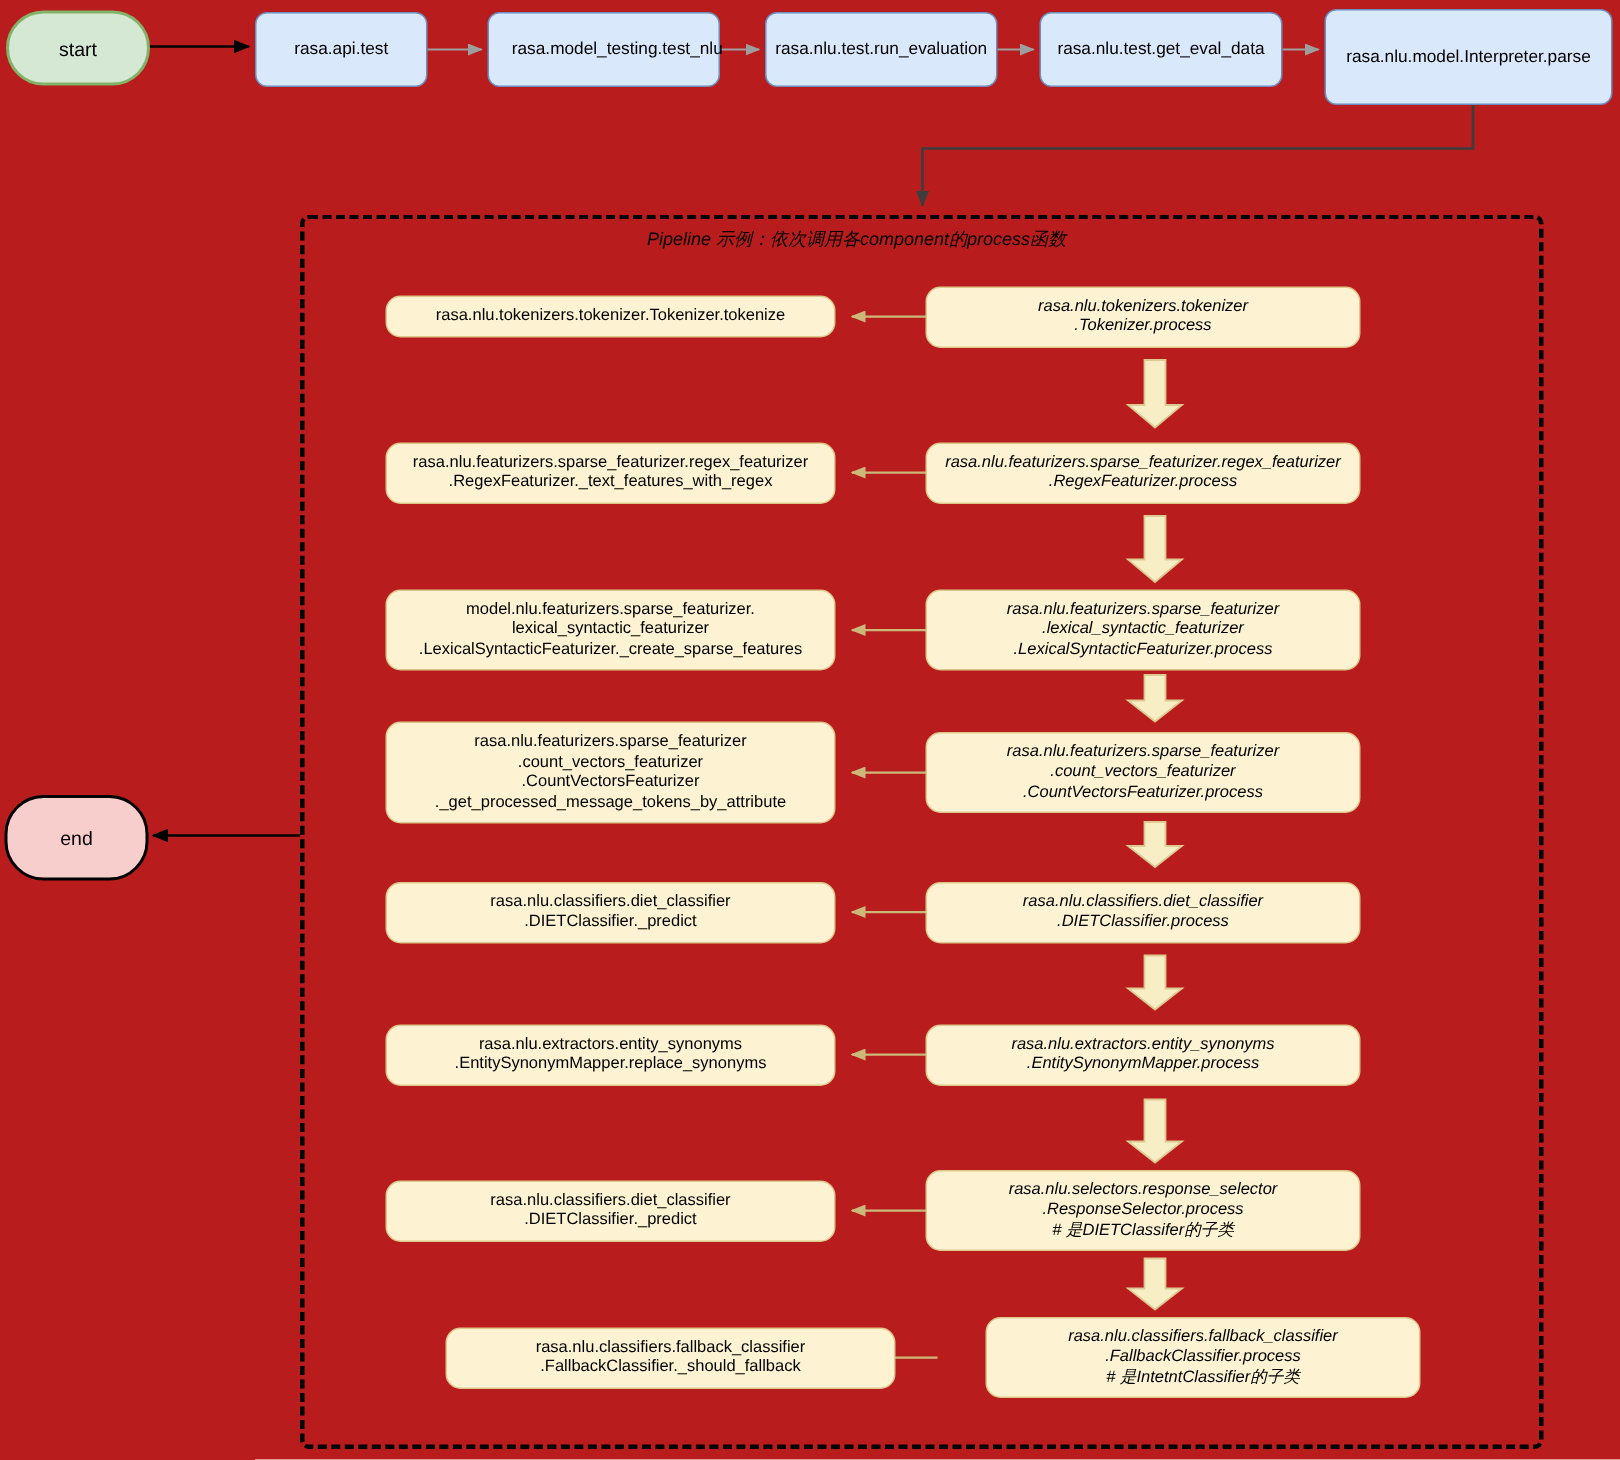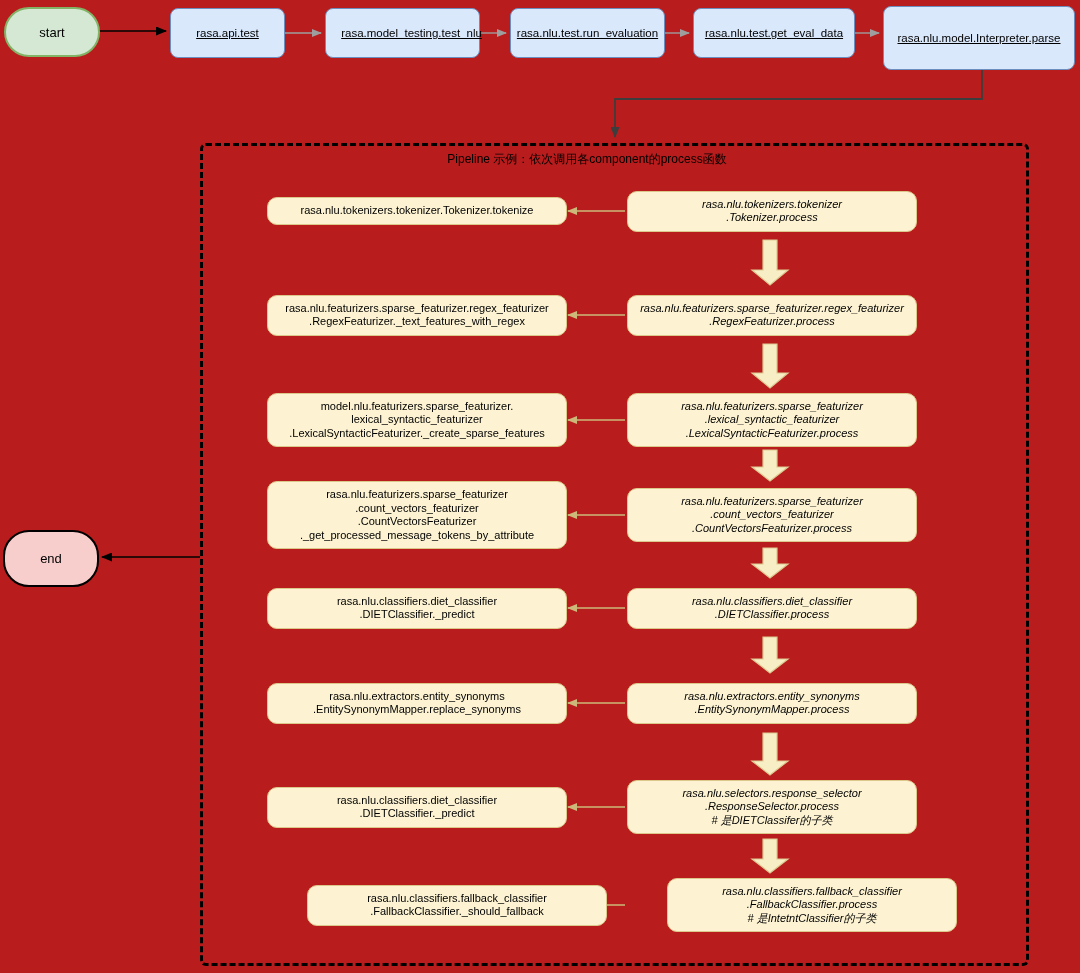--- a/index.html
+++ b/index.html
@@ -10,32 +10,32 @@
   .overlay{position:absolute;left:0;top:0;width:1080px;height:973px;pointer-events:none;}
   .terminal{
     position:absolute;display:flex;align-items:center;justify-content:center;
     border-radius:26px;font-size:13px;
   }
   .terminal.start{left:4px;top:7px;width:92px;height:46px;background:#d5e8d4;border:2px solid #82b366;}
   .terminal.end{left:3px;top:530px;width:92px;height:53px;background:#f8cecc;border:2px solid #000000;}
   .pbox{
     position:absolute;display:flex;align-items:center;justify-content:center;
     background:#dae8fc;border:1px solid #6c8ebf;border-radius:8px;
-    font-size:11.5px;text-align:center;padding:2px;box-sizing:border-box;text-decoration:underline;
+    font-size:11.5px;text-align:center;padding:2px;box-sizing:border-box;
   }
   .dashed-box{
     position:absolute;left:200px;top:143px;width:829px;height:823px;
     border:3px dashed #000;border-radius:6px;box-sizing:border-box;background:transparent;
   }
   .pipeline-title{
-    position:absolute;left:207px;top:151px;width:760px;text-align:center;
-    font-size:12px;color:#000;
+    position:absolute;left:191px;top:151px;width:760px;text-align:center;
+    font-size:12px;color:#000;font-style:italic;
   }
   .prow{
-    position:absolute;left:267px;width:650px;display:flex;
+    position:absolute;left:257px;width:650px;display:flex;
     justify-content:space-between;align-items:center;
   }
   .ybox{
     display:flex;align-items:center;justify-content:center;
     background:#fdf3d2;border:1px solid #ddc88c;border-radius:10px;
     font-size:11px;line-height:13.5px;text-align:center;
     padding:6px 2px;box-sizing:border-box;white-space:pre-line;
   }
   .ybox.lbox{width:300px;}
   .ybox.rbox{width:290px;font-style:italic;}

